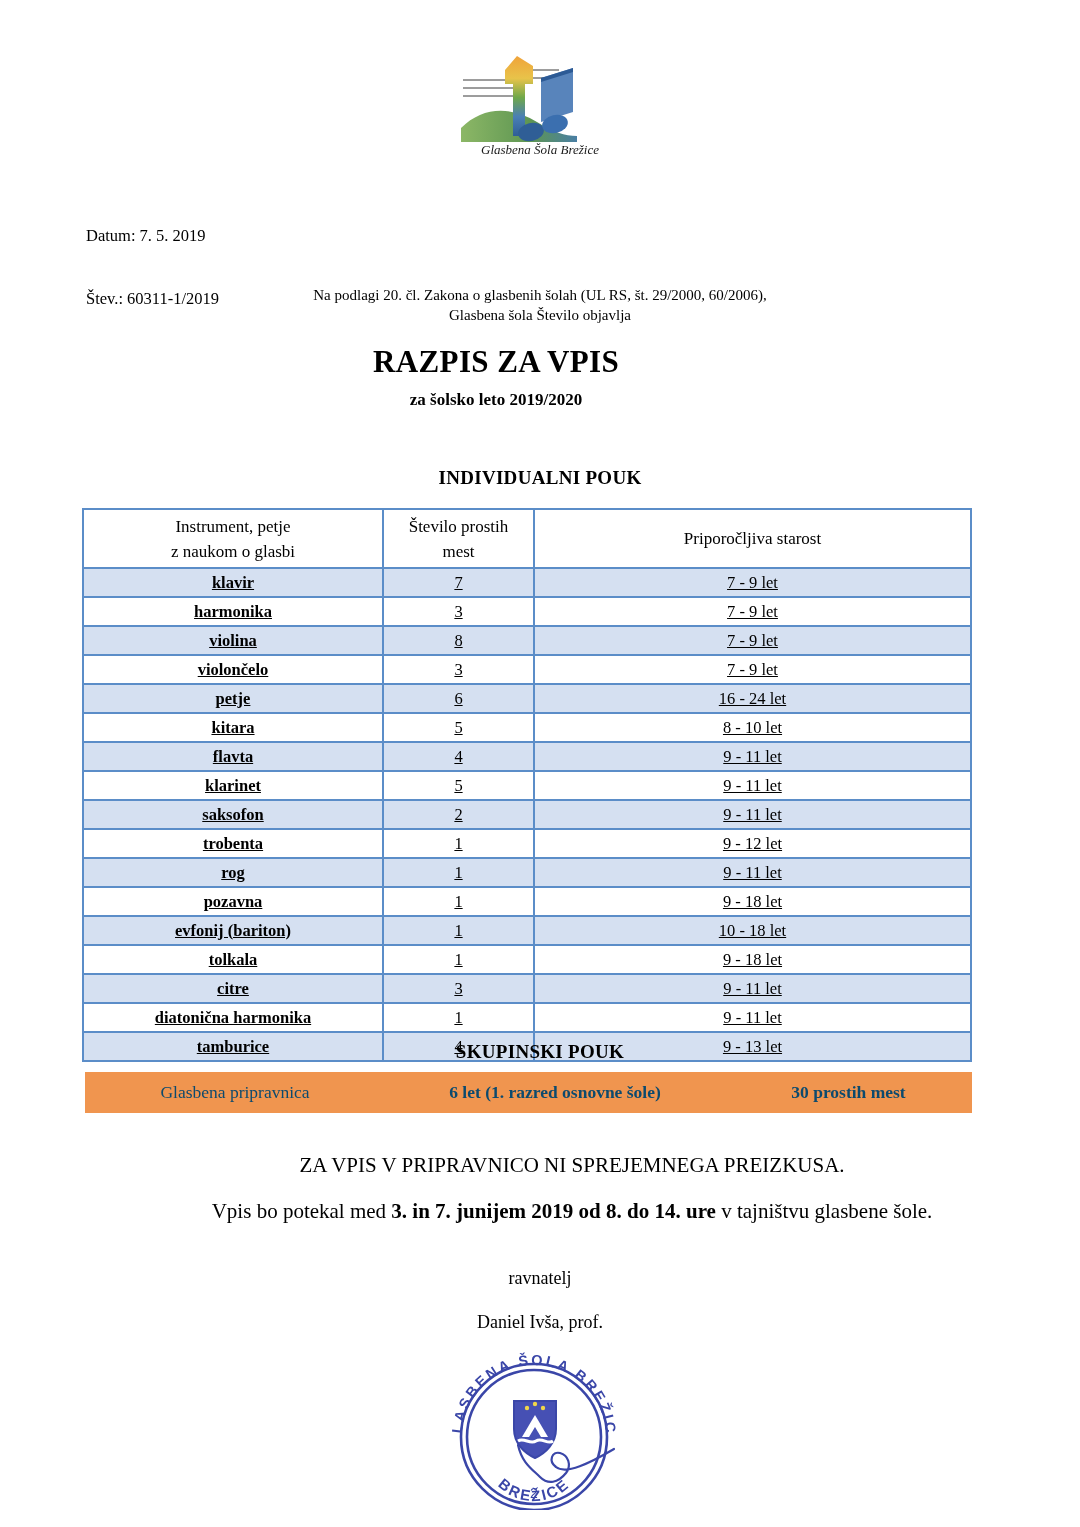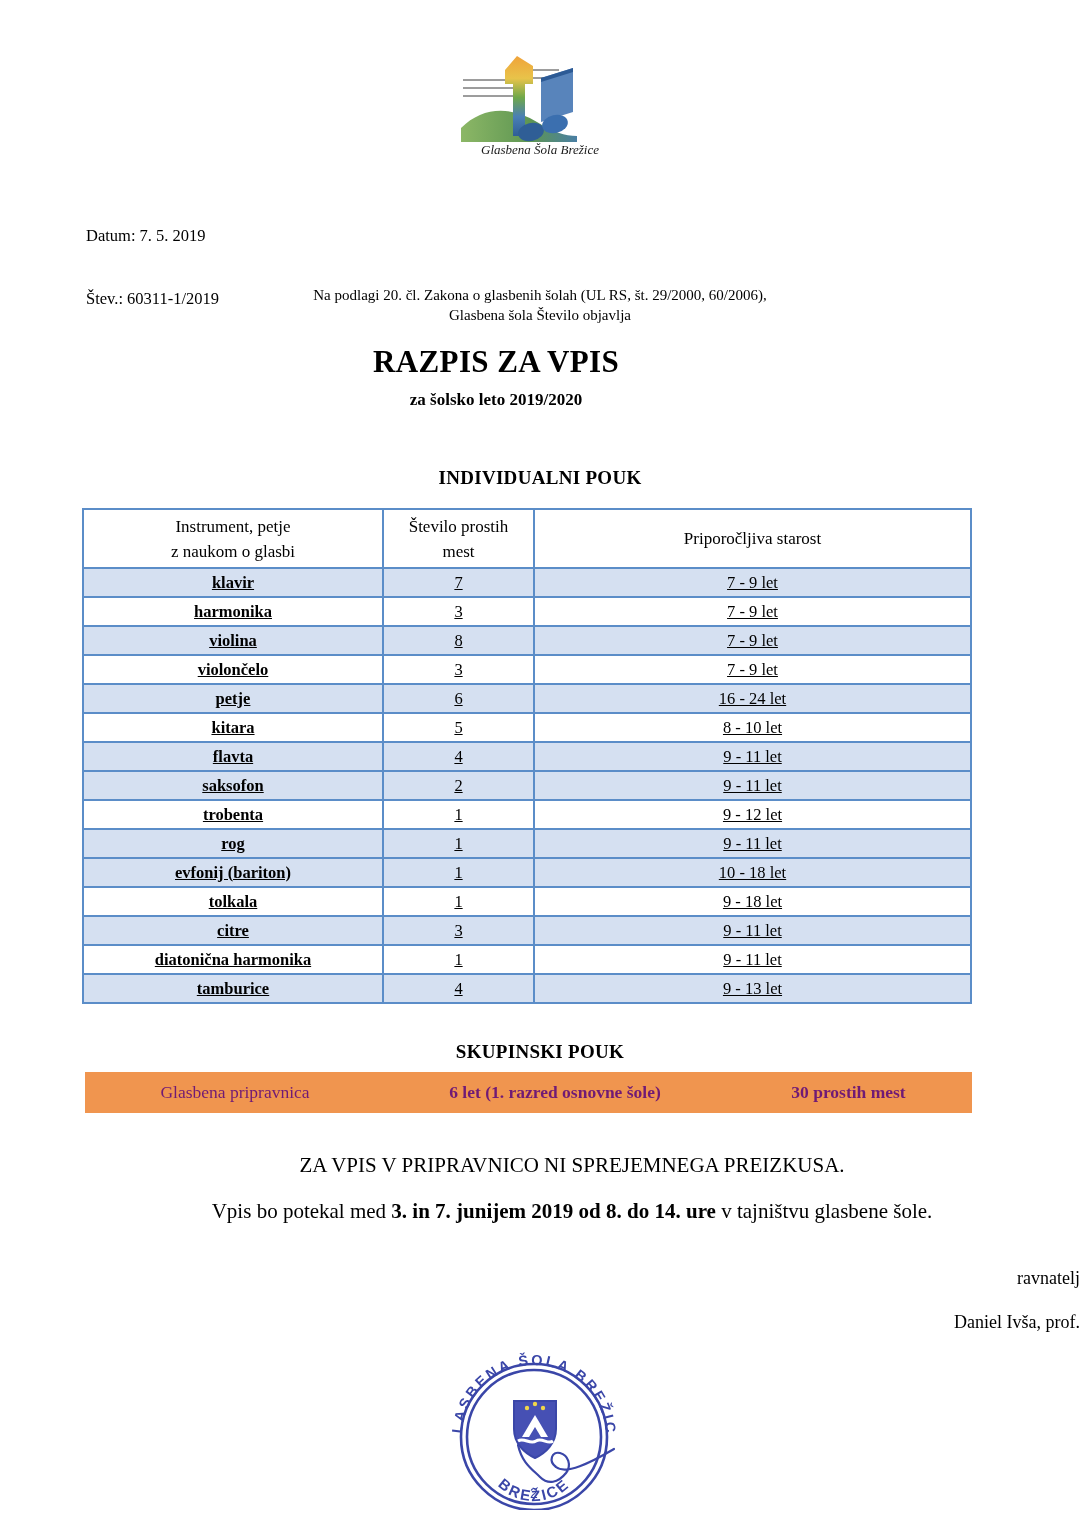--- a/index.html
+++ b/index.html
@@ -160,21 +160,21 @@
     margin-top: 16px;
   }
   #notice-line2 b { font-weight: bold; }
 
   
   #signature-block {
     position: absolute;
     top: 1265px;
     left: 0;
     width: 1080px;
-    text-align: right;
+    text-align: center;
   }
   #signer-role { font-size: 18px; line-height: 26px; }
   #signer-name { font-size: 18px; line-height: 26px; margin-top: 18px; }
 
   
   #stamp-block {
     position: absolute;
     top: 1345px;
     left: 440px;
     width: 200px;
@@ -290,34 +290,44 @@
       <tr class="plain">
         <td class="cell-name">kitara</td>
         <td>5</td>
         <td>8 - 10 let</td>
       </tr>
       <tr class="shade">
         <td class="cell-name">flavta</td>
         <td>4</td>
         <td>9 - 11 let</td>
       </tr>
+      <tr class="plain">
+        <td class="cell-name">klarinet</td>
+        <td>5</td>
+        <td>9 - 11 let</td>
+      </tr>
       <tr class="shade">
         <td class="cell-name">saksofon</td>
         <td>2</td>
         <td>9 - 11 let</td>
       </tr>
       <tr class="plain">
         <td class="cell-name">trobenta</td>
         <td>1</td>
         <td>9 - 12 let</td>
       </tr>
       <tr class="shade">
         <td class="cell-name">rog</td>
         <td>1</td>
         <td>9 - 11 let</td>
+      </tr>
+      <tr class="plain">
+        <td class="cell-name">pozavna</td>
+        <td>1</td>
+        <td>9 - 18 let</td>
       </tr>
       <tr class="shade">
         <td class="cell-name">evfonij (bariton)</td>
         <td>1</td>
         <td>10 - 18 let</td>
       </tr>
       <tr class="plain">
         <td class="cell-name">tolkala</td>
         <td>1</td>
         <td>9 - 18 let</td>
@@ -335,21 +345,21 @@
       <tr class="shade">
         <td class="cell-name">tamburice</td>
         <td>4</td>
         <td>9 - 13 let</td>
       </tr>
     </tbody>
 </table>
 
 <div class="section-heading" id="heading-group">SKUPINSKI POUK</div>
 
-<div id="group-band" style="background: rgb(240, 149, 79); color: #701a75;">
+<div id="group-band" style="background: rgb(240, 149, 79); color: #0c4a6e;">
   <div class="band-cell band-prog">Glasbena pripravnica</div>
   <div class="band-cell band-age">6 let  (1. razred osnovne šole)</div>
   <div class="band-cell band-seats">30 prostih mest</div>
 </div>
 
 <div id="notice-block">
   <div id="notice-line1">ZA VPIS V PRIPRAVNICO NI SPREJEMNEGA PREIZKUSA.</div>
   <div id="notice-line2">
     <span>Vpis bo potekal med </span><b>3. in 7. junijem 2019 od 8. do 14. ure</b><span> v tajništvu glasbene šole.</span>
   </div>

